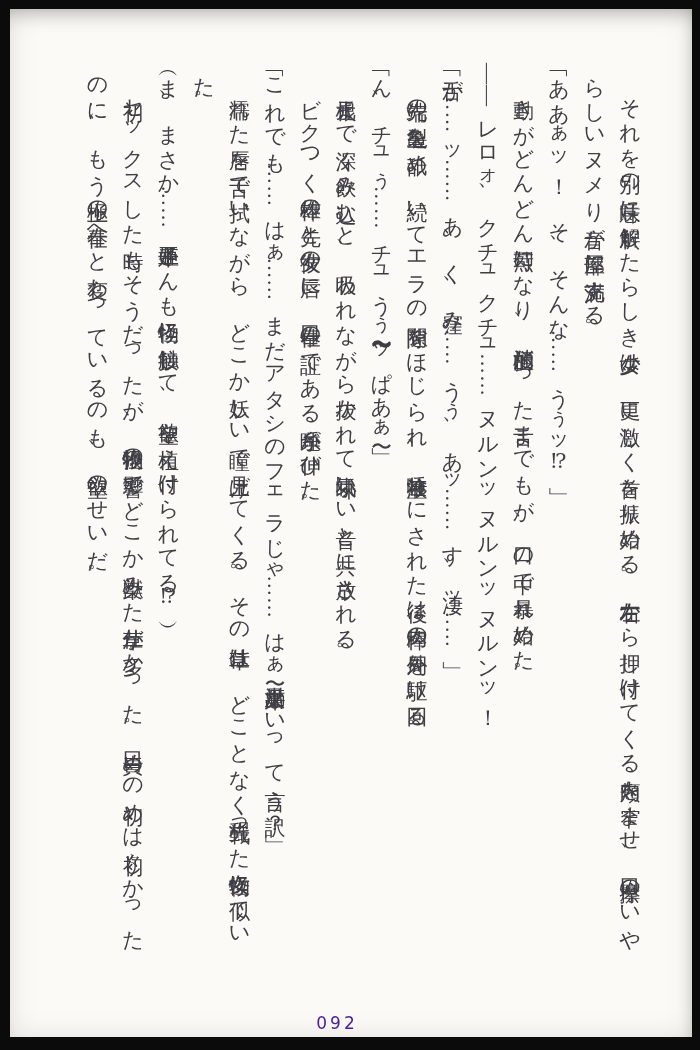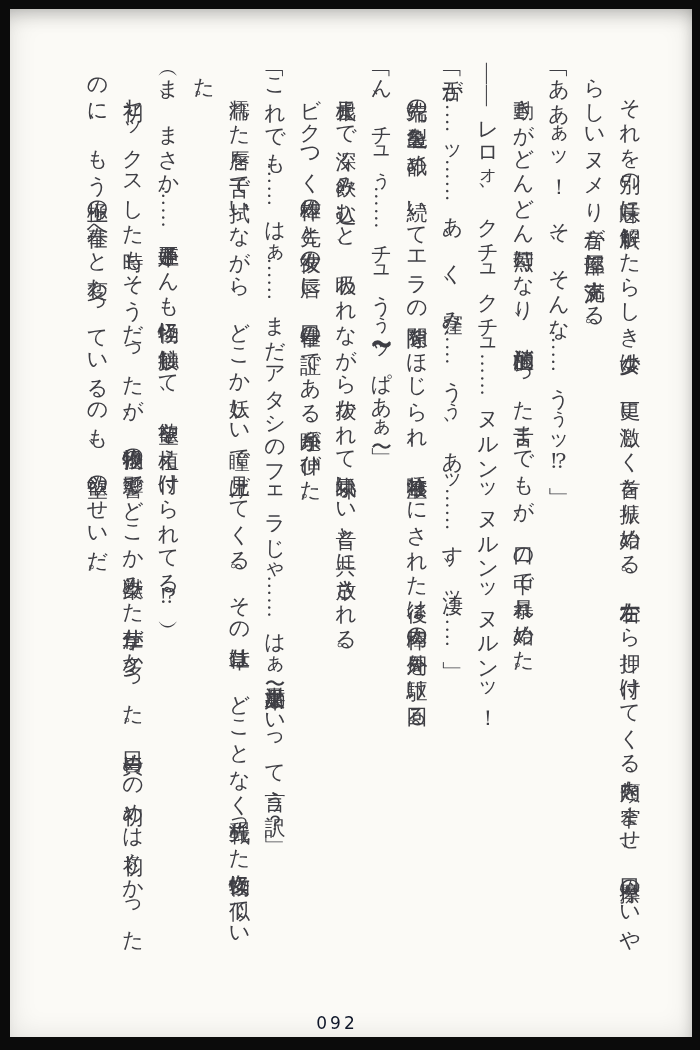--- a/index.html
+++ b/index.html
@@ -33,21 +33,21 @@
   }
   .text-block p { margin: 0; padding: 0; }
   .text-block p.indent { text-indent: 1em; }
   .page-number {
     position: absolute;
     bottom: 4px; left: 0; right: 28px;
     text-align: center;
     font-family: "DejaVu Sans", "Liberation Sans", sans-serif;
     font-size: 17px;
     letter-spacing: 3px;
-    color: #0f172a;
+    color: #4c1d95;
   }
 </style>
 </head>
 <body>
 
 <div class="page">
   <div class="text-block">
     <p class="indent">それを別の意味に解釈したらしき少女は、更に激しく首を振り始める。左右から押し付けてくる内頬を窄ませ、口摩擦のいやらしいヌメり音が部屋に充満する。</p>
     <p>「ああぁッ！　そ、そんな……うぅッ⁉」</p>
     <p class="indent">動きがどんどん苛烈になり、消極的だった舌までもが、口の中で暴れ始めた。</p>

